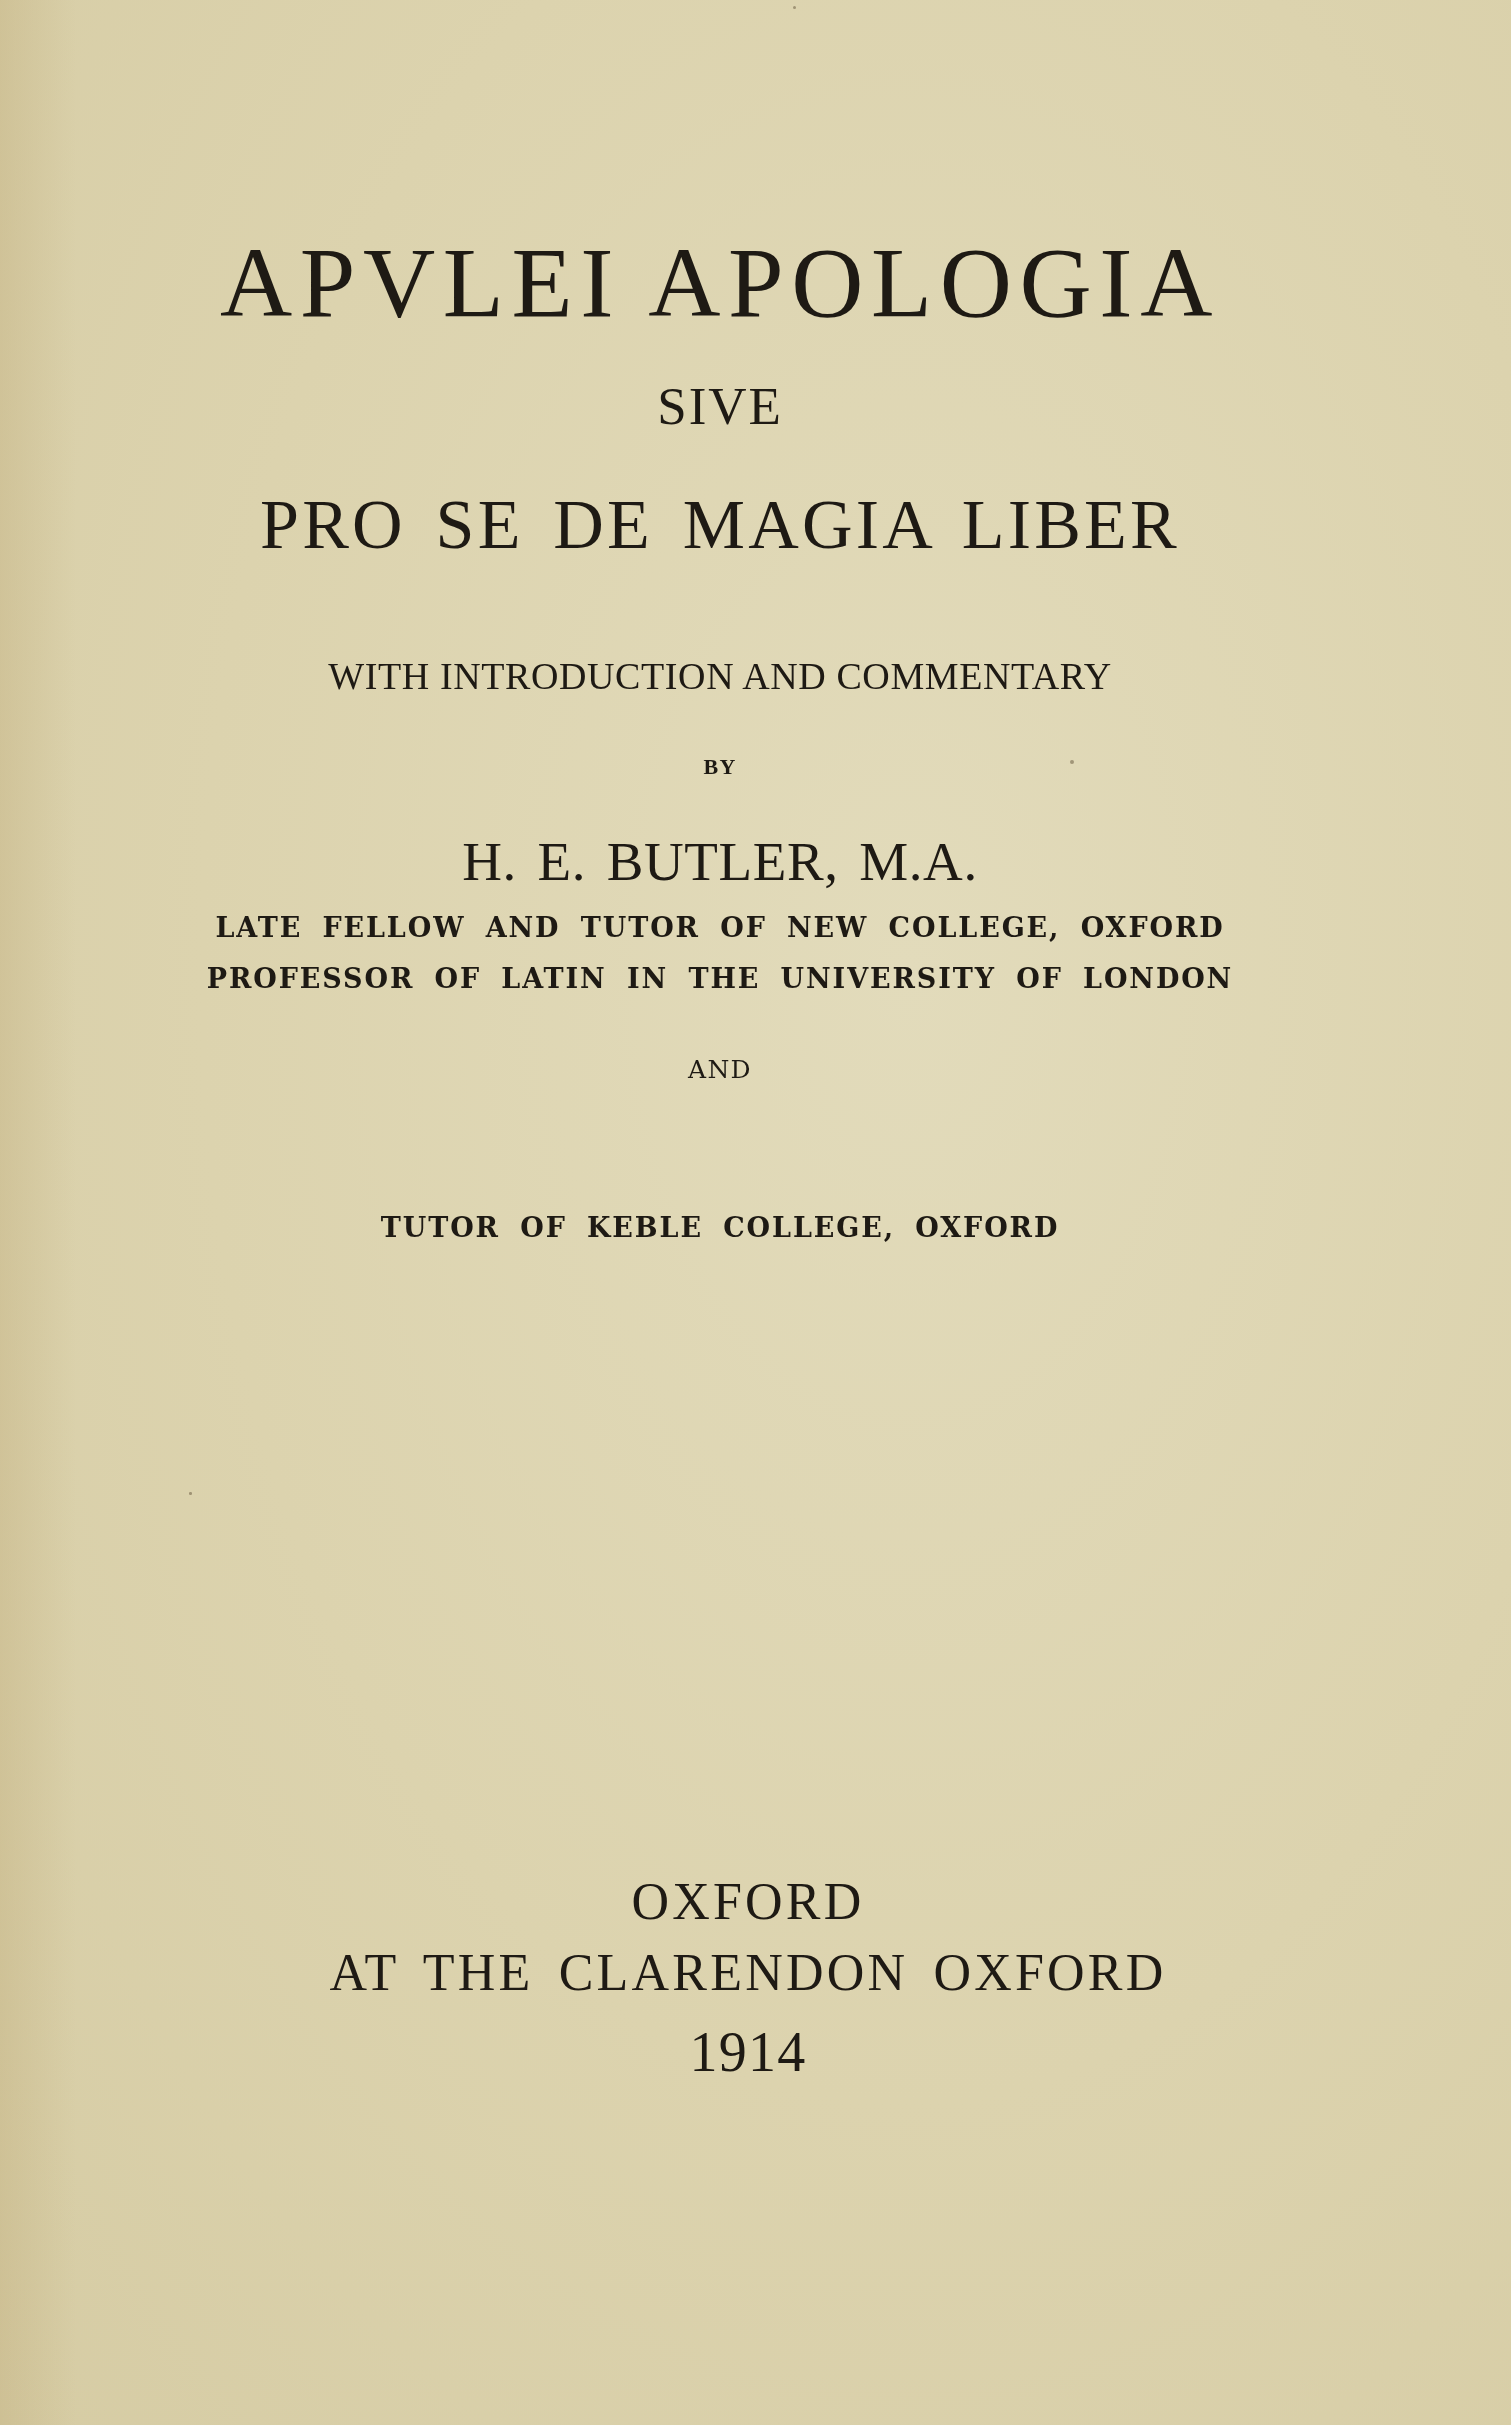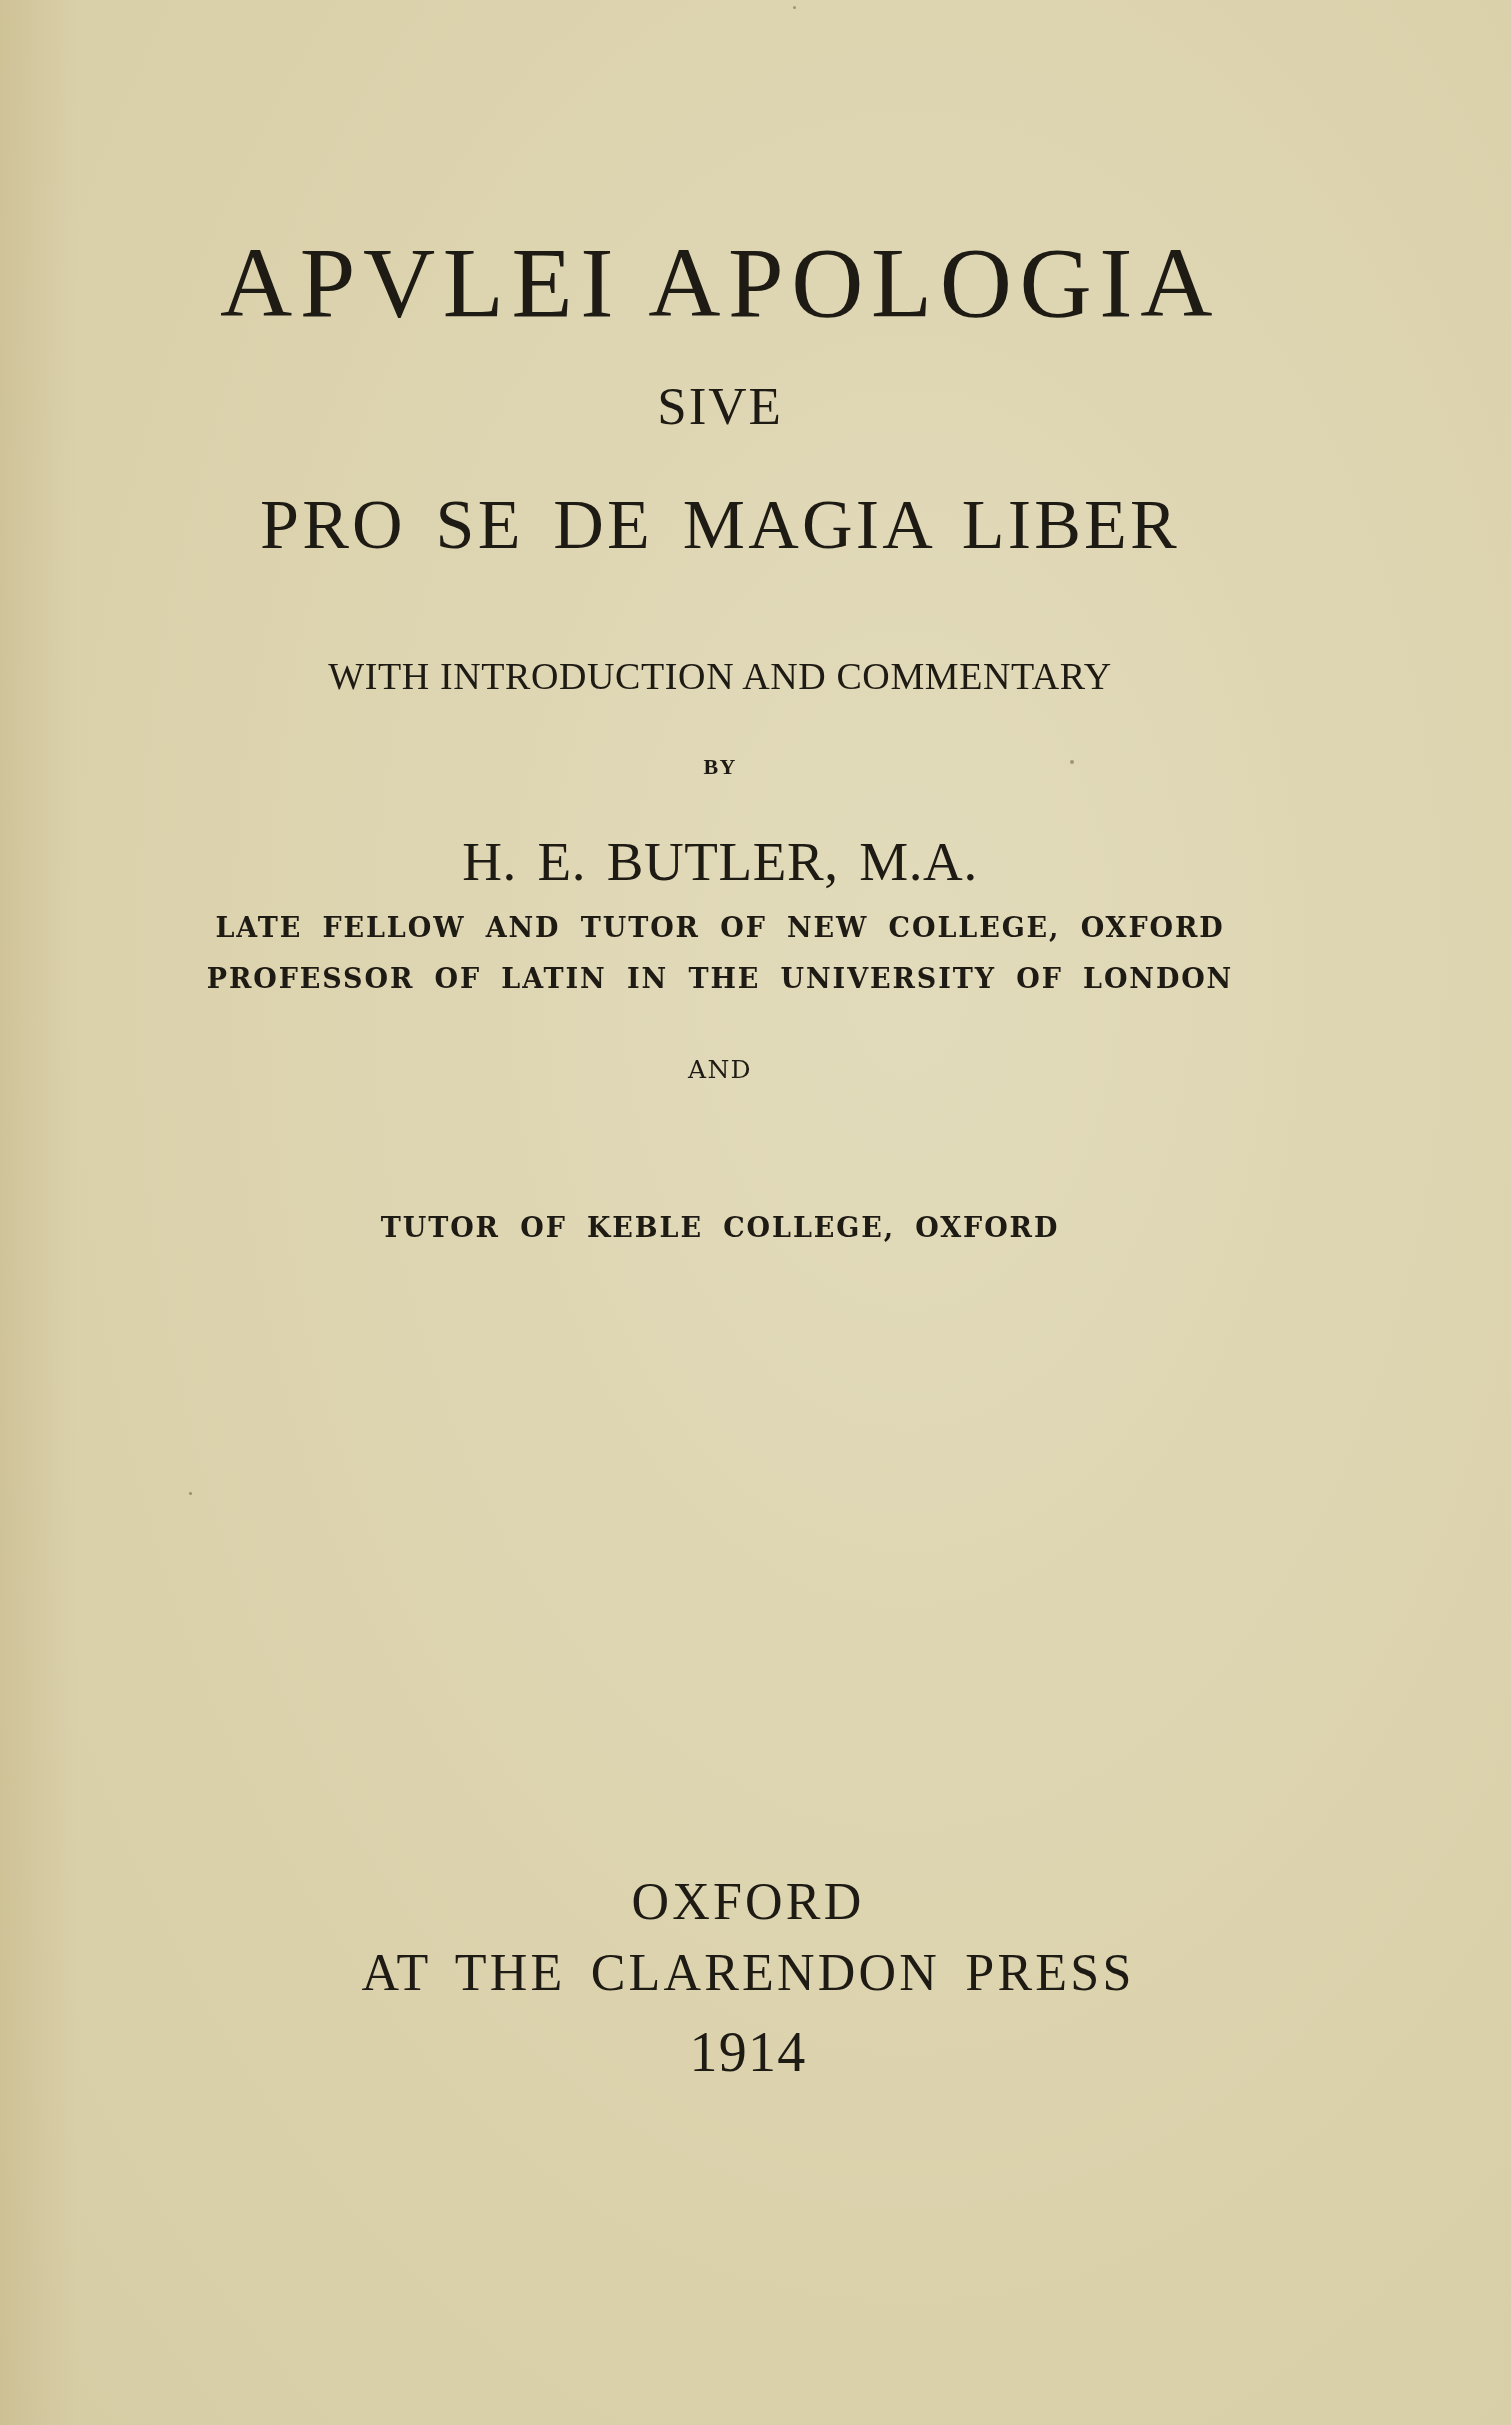--- a/index.html
+++ b/index.html
@@ -62,20 +62,20 @@
 
   <div class="line author a1">H. E. BUTLER, M.A.</div>
   <div class="line aff aff1">LATE FELLOW AND TUTOR OF NEW COLLEGE, OXFORD</div>
   <div class="line aff aff2">PROFESSOR OF LATIN IN THE UNIVERSITY OF LONDON</div>
 
   <div class="line and">AND</div>
 
   <div class="line aff aff3">TUTOR OF KEBLE COLLEGE, OXFORD</div>
 
   <div class="line imprint imp1">OXFORD</div>
-  <div class="line imprint imp2">AT THE CLARENDON PRESS</div>
+  <div class="line imprint imp2">AT THE CLARENDON OXFORD</div>
   <div class="line imprint imp3">1914</div>
 
   <div class="speck" style="left:1070px; top:760px;"></div>
   <div class="speck" style="left:189px; top:1492px; width:2.5px; height:2.5px;"></div>
   <div class="speck" style="left:793px; top:6.3px; width:3.2px; height:3.2px;"></div>
 </div>
 
 
 </body></html>

